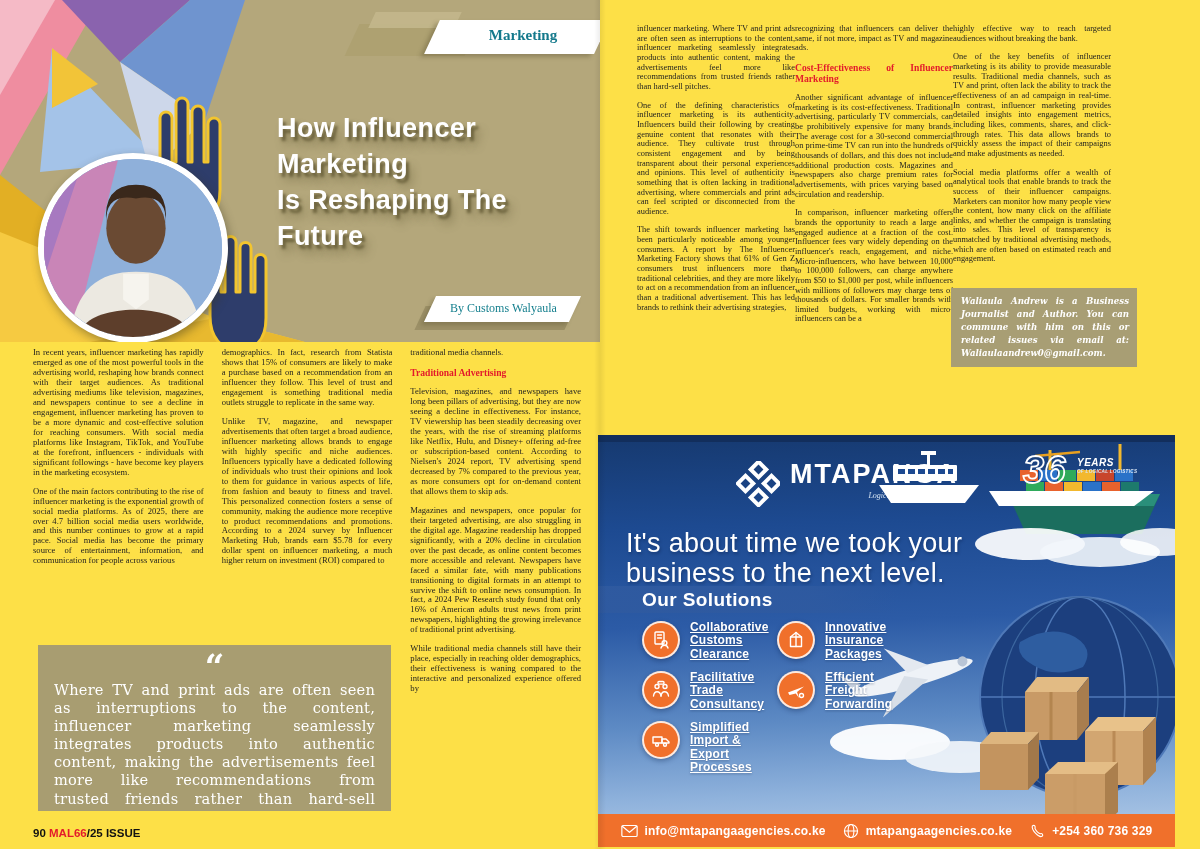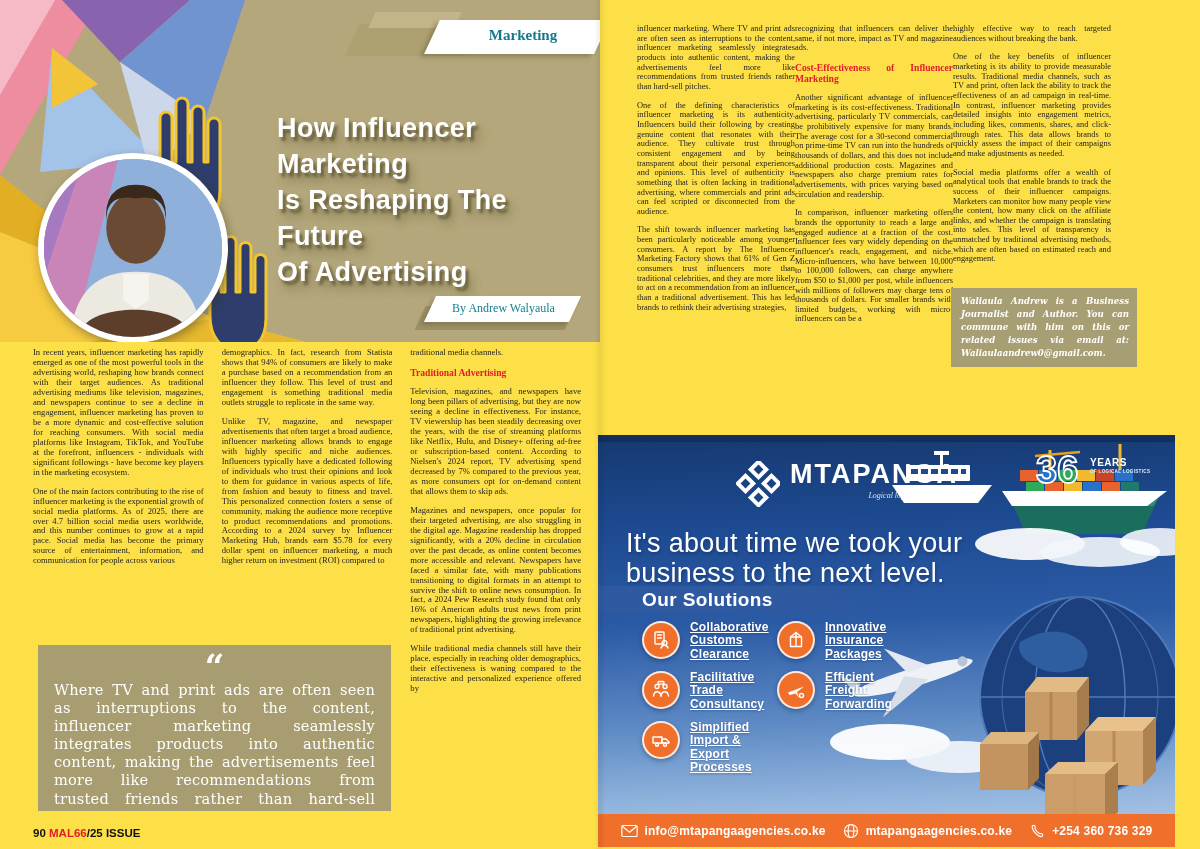--- a/index.html
+++ b/index.html
@@ -47,21 +47,21 @@
   .bio { background:#a89e74; color:#ffffff; font-family:"DejaVu Serif", serif; font-style:italic; font-weight:bold;
          font-size:8.6px; line-height:1.5; padding:7px 10px; margin-top:24px; text-align:justify; width:188px; margin-left:-2px; }
 
   
   .ad { position:absolute; left:598px; top:435px; width:577px; height:412px; overflow:hidden;
         background:linear-gradient(178deg, #16396f 0%, #1d4a91 22%, #2c5ba6 45%, #5d8ac4 68%, #8fb2dc 85%, #b8cfe9 100%); }
   .ad-topstrip { position:absolute; left:0; top:0; width:577px; height:7px; background:#122e5c; }
   .ad-logo { position:absolute; left:138px; top:26px; display:flex; align-items:flex-start; }
   .brand { font-family:"Liberation Sans", sans-serif; font-weight:bold; font-size:27px; letter-spacing:2px; color:#fff; line-height:1; }
   .tagline { font-family:"Liberation Serif", serif; font-style:italic; font-size:8px; color:#d4e2f2; margin-top:3px; text-align:right; }
-  .badge { position:absolute; left:286px; top:16px; width:285px; height:64px; }
+  .badge { position:absolute; left:273px; top:16px; width:285px; height:64px;font-style:italic; }
   .badge-num { position:absolute; left:152px; top:0; font-family:"Liberation Sans", sans-serif; font-weight:bold;
                font-size:38px; line-height:1; color:#fff; }
   @supports (-webkit-text-stroke: 1px #fff) {
     .badge-num { color:transparent; -webkit-text-stroke:1.8px #fff; }
   }
   .badge-years { position:absolute; left:206px; top:6px; font-family:"Liberation Sans", sans-serif; font-weight:bold;
                  font-size:10px; color:#fff; letter-spacing:.5px; }
   .badge-sub { position:absolute; left:206px; top:18px; font-family:"Liberation Sans", sans-serif; font-weight:bold;
                font-size:4.6px; color:#dbe7f5; letter-spacing:.3px; }
   .badge-hull { position:absolute; left:118px; top:40px; width:165px; height:15px; background:#ffffff;
@@ -124,34 +124,33 @@
           <path d="M38 172 c14 -26 92 -26 108 0 l2 8 H36 z" fill="#5d3e2b"></path>
         </svg>
       </div>
       <div class="skew tab-decor1"></div>
       <div class="skew tab-decor2"></div>
       <div class="skew tab-white"></div>
       <div class="tab-label">Marketing</div>
       <div class="hero-title">
         <div>How Influencer Marketing</div>
         <div>Is Reshaping The Future</div>
-        <div>Of Advertising</div>
       </div>
       <div class="skew by-decor"></div>
       <div class="skew by-white"></div>
-      <div class="by-label">By Andrew Walyaula</div>
+      <div class="by-label">By Customs Walyaula</div>
     </div>
 
     <div class="lcols">
       <div class="lcol">
         <p>In recent years, influencer marketing has rapidly emerged as one of the most powerful tools in the advertising world, reshaping how brands connect with their target audiences. As traditional advertising mediums like television, magazines, and newspapers continue to see a decline in engagement, influencer marketing has proven to be a more dynamic and cost-effective solution for reaching consumers. With social media platforms like Instagram, TikTok, and YouTube at the forefront, influencers - individuals with significant followings - have become key players in the marketing ecosystem.</p>
         <p>One of the main factors contributing to the rise of influencer marketing is the exponential growth of social media platforms. As of 2025, there are over 4.7 billion social media users worldwide, and this number continues to grow at a rapid pace. Social media has become the primary source of entertainment, information, and communication for people across various</p>
       </div>
       <div class="lcol">
-        <p>demographics. In fact, research from Statista shows that 94% of consumers are likely to make a purchase based on a recommendation from an influencer they follow. This level of trust and engagement is something traditional media outlets struggle to replicate in the same way.</p>
+        <p>demographics. In fact, research from Statista shows that 15% of consumers are likely to make a purchase based on a recommendation from an influencer they follow. This level of trust and engagement is something traditional media outlets struggle to replicate in the same way.</p>
         <p>Unlike TV, magazine, and newspaper advertisements that often target a broad audience, influencer marketing allows brands to engage with highly specific and niche audiences. Influencers typically have a dedicated following of individuals who trust their opinions and look to them for guidance in various aspects of life, from fashion and beauty to fitness and travel. This personalized connection fosters a sense of community, making the audience more receptive to product recommendations and promotions. According to a 2024 survey by Influencer Marketing Hub, brands earn $5.78 for every dollar spent on influencer marketing, a much higher return on investment (ROI) compared to</p>
       </div>
       <div class="lcol">
         <p>traditional media channels.</p>
         <div class="sect-head">Traditional Advertising</div>
         <p>Television, magazines, and newspapers have long been pillars of advertising, but they are now seeing a decline in effectiveness. For instance, TV viewership has been steadily decreasing over the years, with the rise of streaming platforms like Netflix, Hulu, and Disney+ offering ad-free or subscription-based content. According to Nielsen's 2024 report, TV advertising spend decreased by 7% compared to the previous year, as more consumers opt for on-demand content that allows them to skip ads.</p>
         <p>Magazines and newspapers, once popular for their targeted advertising, are also struggling in the digital age. Magazine readership has dropped significantly, with a 20% decline in circulation over the past decade, as online content becomes more accessible and relevant. Newspapers have faced a similar fate, with many publications transitioning to digital formats in an attempt to survive the shift to online news consumption. In fact, a 2024 Pew Research study found that only 16% of American adults trust news from print newspapers, highlighting the growing irrelevance of traditional print advertising.</p>
         <p>While traditional media channels still have their place, especially in reaching older demographics, their effectiveness is waning compared to the interactive and personalized experience offered by</p>
       </div>
     </div>

